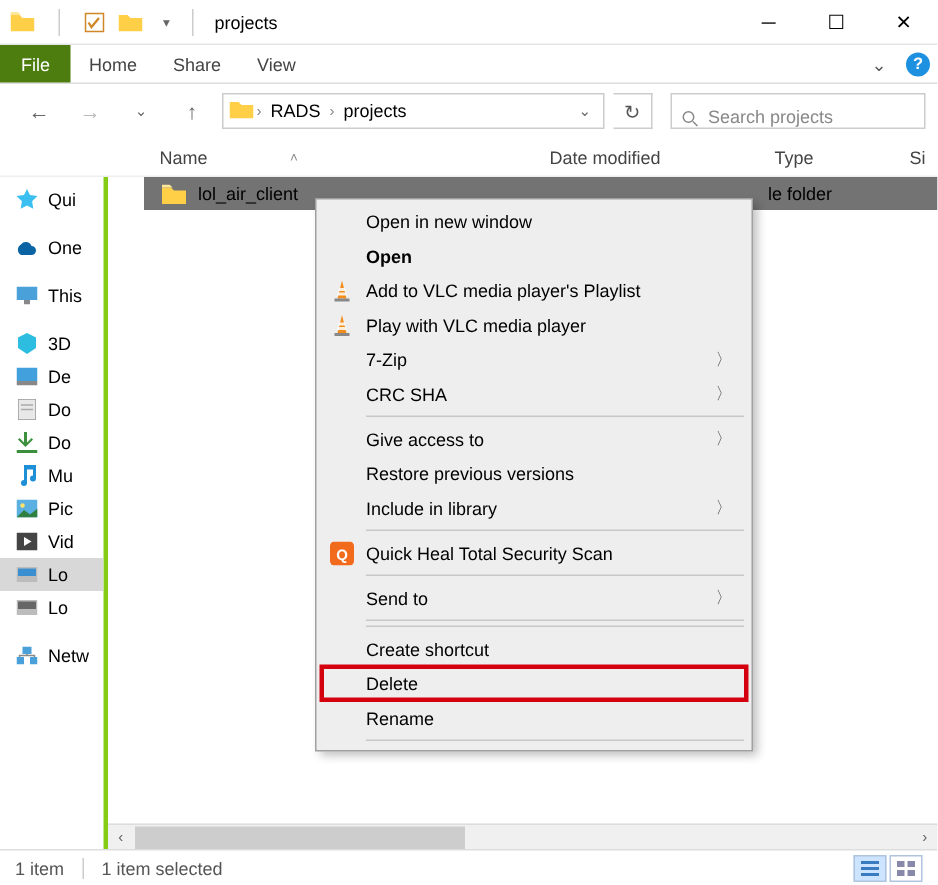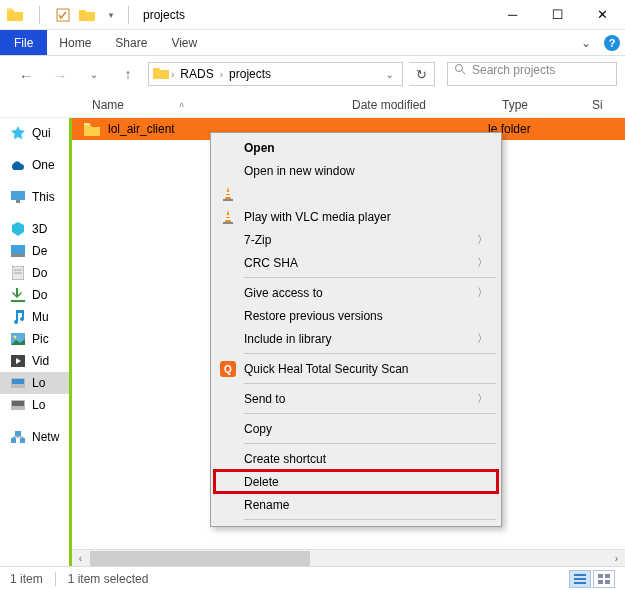--- a/index.html
+++ b/index.html
@@ -9,60 +9,60 @@
   .titlebar { height: 30px; display: flex; align-items: center; background: #fff; border-bottom: 1px solid #e5e5e5; }
   .qat { display: flex; align-items: center; gap: 2px; padding: 0 4px; }
   .qat .ic { width: 22px; height: 22px; display: flex; align-items: center; justify-content: center; }
   .title-sep { width: 1px; height: 18px; background: #ccc; margin: 0 4px; }
   .title-text { padding-left: 6px; font-size: 12px; }
   .wincontrols { margin-left: auto; display: flex; }
   .wincontrols .wbtn { width: 45px; height: 30px; display: flex; align-items: center; justify-content: center; font-size: 13px; font-family: "Segoe MDL2 Assets","Segoe UI Symbol",sans-serif; }
 
   
   .ribbon { height: 26px; display: flex; align-items: stretch; border-bottom: 1px solid #ddd; }
-  .ribbon .file { background: #1d4ed8; color: #fff; padding: 0 14px; display: flex; align-items: center; font-size: 12px; }
+  .ribbon .file { background: #4d7c0f; color: #fff; padding: 0 14px; display: flex; align-items: center; font-size: 12px; }
   .ribbon .tab { padding: 0 12px; display: flex; align-items: center; font-size: 12px; color: #444; }
   .ribbon .spacer { flex: 1; }
   .ribbon .chev { width: 26px; display:flex; align-items:center; justify-content:center; color:#555; }
   .ribbon .help { width: 26px; display:flex; align-items:center; justify-content:center; }
   .help-c { width:16px; height:16px; border-radius:50%; background:#1e90e0; color:#fff; font-weight:bold; font-size:11px; display:flex; align-items:center; justify-content:center; }
 
   
   .navrow { height: 36px; display: flex; align-items: center; gap: 6px; padding: 4px 8px 4px 12px; }
   .navbtn { width: 28px; height: 24px; display:flex; align-items:center; justify-content:center; color:#666; font-size:14px; }
   .navbtn.disabled { color: #bbb; }
   .addr { flex: 1; height: 24px; border:1px solid #ccc; display:flex; align-items:center; padding:0 4px; gap:2px; }
   .addr .crumb { padding: 0 4px; font-size: 12px; }
   .addr .csep { color:#888; font-size:10px; }
   .addr .spacer2 { flex:1; }
   .addr .dd { color:#666; padding:0 4px; font-size:10px; }
   .refresh { width: 26px; height:24px; border:1px solid #ccc; border-left:none; display:flex; align-items:center; justify-content:center; font-size:13px; color:#555;}
-  .search { width: 170px; height:24px; border:1px solid #ccc; display:flex; align-items:flex-start; padding:0 6px; color:#888; margin-left:6px; gap:6px;}
+  .search { width: 170px; height:24px; border:1px solid #ccc; display:flex; align-items:flex-end; padding:0 6px; color:#888; margin-left:6px; gap:6px;}
   .search svg { flex-shrink:0; }
 
   
-  .cols { height: 26px; display:flex; align-items:center; border-bottom:1px solid #eee; padding-left: 84px; color:#444; font-size:12px; gap:0; position:relative;}
+  .cols { height: 26px; display:flex; align-items:center; border-bottom:1px solid #eee; padding-left: 84px; color:#444; font-size:12px; gap:0; position:relative;justify-content:flex-end;}
   .cols .col { padding: 0 8px; }
   .cols .c-name { width: 260px; display:flex; align-items:center; }
   .cols .c-date { width: 150px; }
   .cols .c-type { width: 90px; }
   .cols .c-size { }
   .sort-caret { margin-left: 55px; font-size:9px; color:#888; }
 
   
   .main { display:flex; height: calc(590px - 30px - 26px - 36px - 26px - 24px); }
   .sidebar { width: 72px; border-right: 3px solid #84cc16; padding-top:4px; overflow:hidden; }
   .sbitem { height:22px; display:flex; align-items:center; gap:6px; padding-left:10px; font-size:12px; white-space:nowrap; }
   .sbitem.sel { background:#d8d8d8; }
   .sbgap { height:10px; }
   .sic { width:16px; height:16px; display:flex; align-items:center; justify-content:center; flex-shrink:0; }
 
   .content { flex:1; position:relative; }
   .row { height:22px; display:flex; align-items:center; font-size:12px; }
-  .row.sel { background:#f97316; }
+  .row.sel { background:#737373;margin-left:24px; }
   .row .fic { width:20px; display:flex; justify-content:center; margin-left: 10px; margin-right: 6px; }
   .row .rname { width: 230px; }
   .row .rdate { width: 150px; color:#555; }
   .row .rtype { }
 
   .hscroll { position:absolute; left:0; right:0; bottom:0; height:17px; background:#f0f0f0; border-top:1px solid #ddd; display:flex; align-items:center; }
   .hscroll .sbtn { width:17px; height:17px; display:flex; align-items:center; justify-content:center; color:#666; font-size:10px; background:#f0f0f0;}
   .hscroll .thumb { width:220px; height:15px; background:#cdcdcd; margin:0 1px; }
   .hscroll .track { flex:1; }
 
@@ -334,34 +334,35 @@
           <rect x="0" y="0" width="5" height="4" fill="#88a"></rect>
           <rect x="7" y="0" width="5" height="4" fill="#88a"></rect>
           <rect x="0" y="6" width="5" height="4" fill="#88a"></rect>
           <rect x="7" y="6" width="5" height="4" fill="#88a"></rect>
         </svg>
     </div>
   </div>
 </div>
 
 <div class="ctx" id="ctx">
+    <div class="mi">
+      <span>Open in new window</span>
+    </div>
     <div class="mi bold">
       <span>Open</span>
-    </div>
-    <div class="mi">
-      <span>Open in new window</span>
     </div>
     <div class="mi">
       <span class="mic">
         <svg class="cone" viewBox="0 0 16 16">
           <path fill="#f28c1a" d="M8 1l3 12H5z"></path>
           <path fill="#fff" d="M6 6h4l.5 2h-5zM5.3 9h5.4l.5 2H4.8z" opacity=".85"></path>
           <rect x="3" y="13" width="10" height="2" fill="#888"></rect>
         </svg>
       </span>
+      <span>Add to VLC media player's Playlist</span>
     </div>
     <div class="mi">
       <span class="mic">
         <svg class="cone" viewBox="0 0 16 16">
           <path fill="#f28c1a" d="M8 1l3 12H5z"></path>
           <path fill="#fff" d="M6 6h4l.5 2h-5zM5.3 9h5.4l.5 2H4.8z" opacity=".85"></path>
           <rect x="3" y="13" width="10" height="2" fill="#888"></rect>
         </svg>
       </span>
       <span>Play with VLC media player</span>
@@ -395,23 +396,20 @@
         </svg>
       </span>
       <span>Quick Heal Total Security Scan</span>
     </div>
     <div class="msep"></div>
     <div class="mi">
       <span>Send to</span>
       <span class="arrow">〉</span>
     </div>
     <div class="msep"></div>
-    <div class="mi">
-      <span>Copy</span>
-    </div>
     <div class="msep"></div>
     <div class="mi">
       <span>Create shortcut</span>
     </div>
     <div class="mi hl">
       <span>Delete</span>
     </div>
     <div class="mi">
       <span>Rename</span>
     </div>

